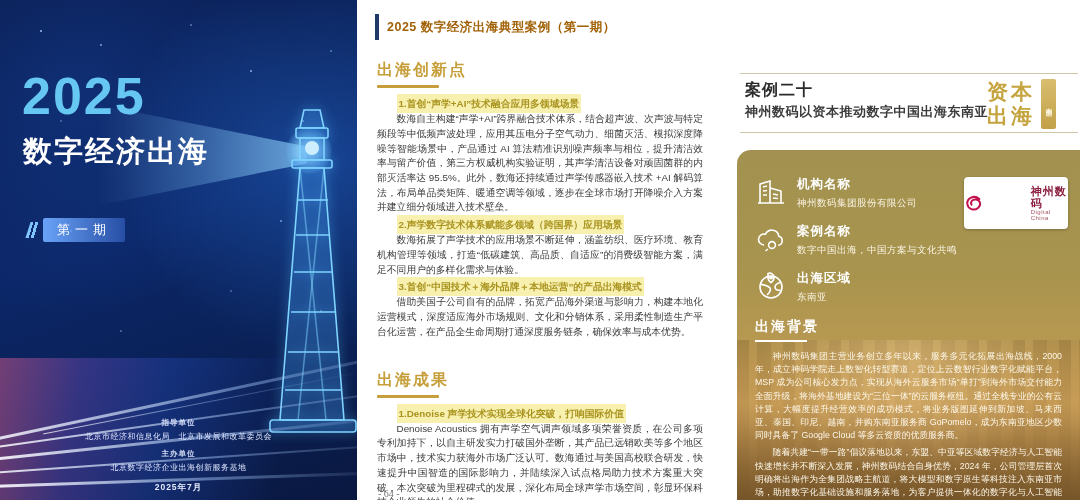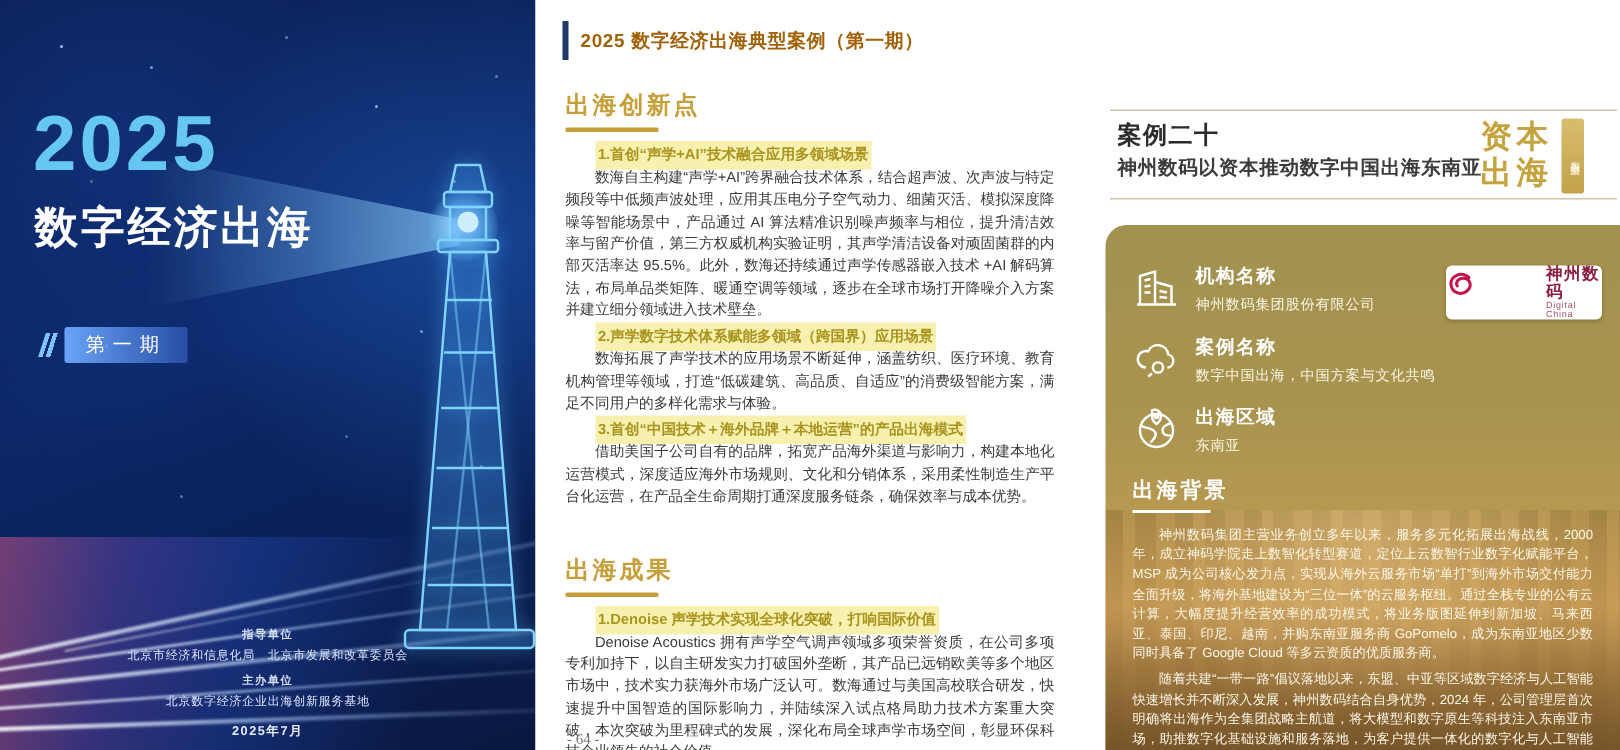--- a/index.html
+++ b/index.html
@@ -91,22 +91,22 @@
       radial-gradient(ellipse at 50% 10%, rgba(255,220,160,.35), rgba(255,220,160,0) 60%),
       linear-gradient(180deg, rgba(200,158,85,0) 0%, rgba(205,160,90,.55) 40%, rgba(118,84,40,.9) 100%),
       repeating-linear-gradient(90deg, rgba(90,60,25,.22) 0 12px, rgba(160,120,65,.16) 12px 20px,
         rgba(90,60,25,.20) 20px 34px, rgba(140,100,55,.14) 34px 46px);}
   .card-inner{position:relative;z-index:2;padding:26px 18px 0 18px;}
   .row{display:flex;margin-bottom:13px;}
   .row .ric{width:32px;height:32px;flex:0 0 32px;margin-right:10px;}
   .row .ric svg{width:32px;height:32px;}
   .rlabel{font-size:12.5px;font-weight:bold;color:#ffffff;letter-spacing:1px;}
   .rvalue{font-size:9.5px;color:#fbf5e4;margin-top:4px;letter-spacing:.5px;}
-  .logo-chip{position:absolute;right:12px;top:27px;width:104px;height:36px;background:#ffffff;
-    border-radius:4px;display:flex;align-items:flex-start;justify-content:center;z-index:3;
+  .logo-chip{position:absolute;right:12px;top:27px;width:104px;height:52px;background:#ffffff;
+    border-radius:4px;display:flex;align-items:center;justify-content:center;z-index:3;
     box-shadow:0 1px 3px rgba(0,0,0,.25);gap:43px;}
   .logo-chip svg{width:24px;height:24px;margin-right:5px;}
   .logo-cn{font-size:11px;font-weight:bold;color:#8b1f3f;letter-spacing:1px;line-height:1.1;}
   .logo-en{font-size:6px;color:#a0505f;letter-spacing:.5px;}
   .bg-h{font-size:14px;font-weight:bold;color:#ffffff;letter-spacing:2px;margin-top:14px;}
   .bg-u{width:52px;height:2px;background:#ffffff;margin:4px 0 8px 0;}
   .bg-p{font-size:8.8px;line-height:1.5;color:rgba(255,250,236,.97);text-align:justify;
     text-indent:2em;margin:0 0 4px 0;}
 </style>
 </head>

